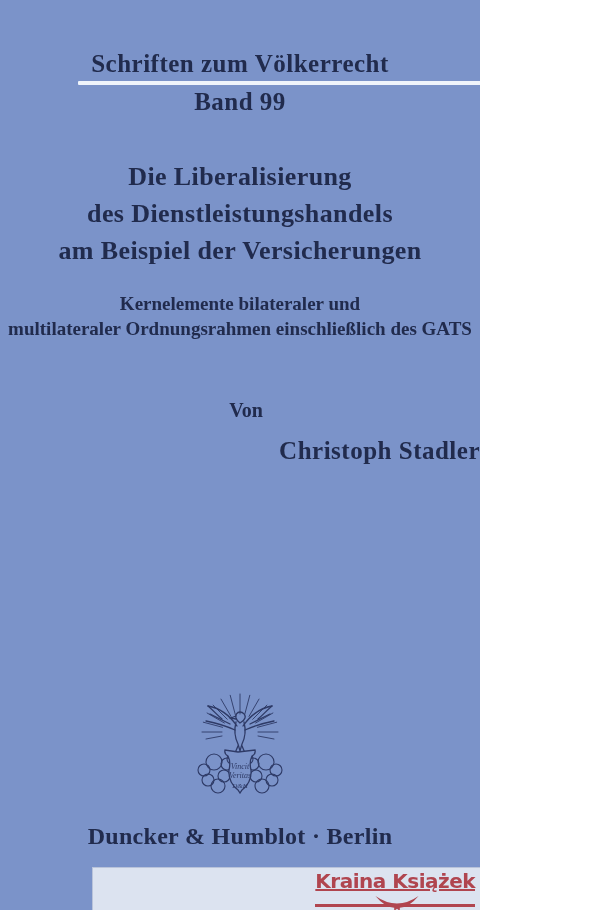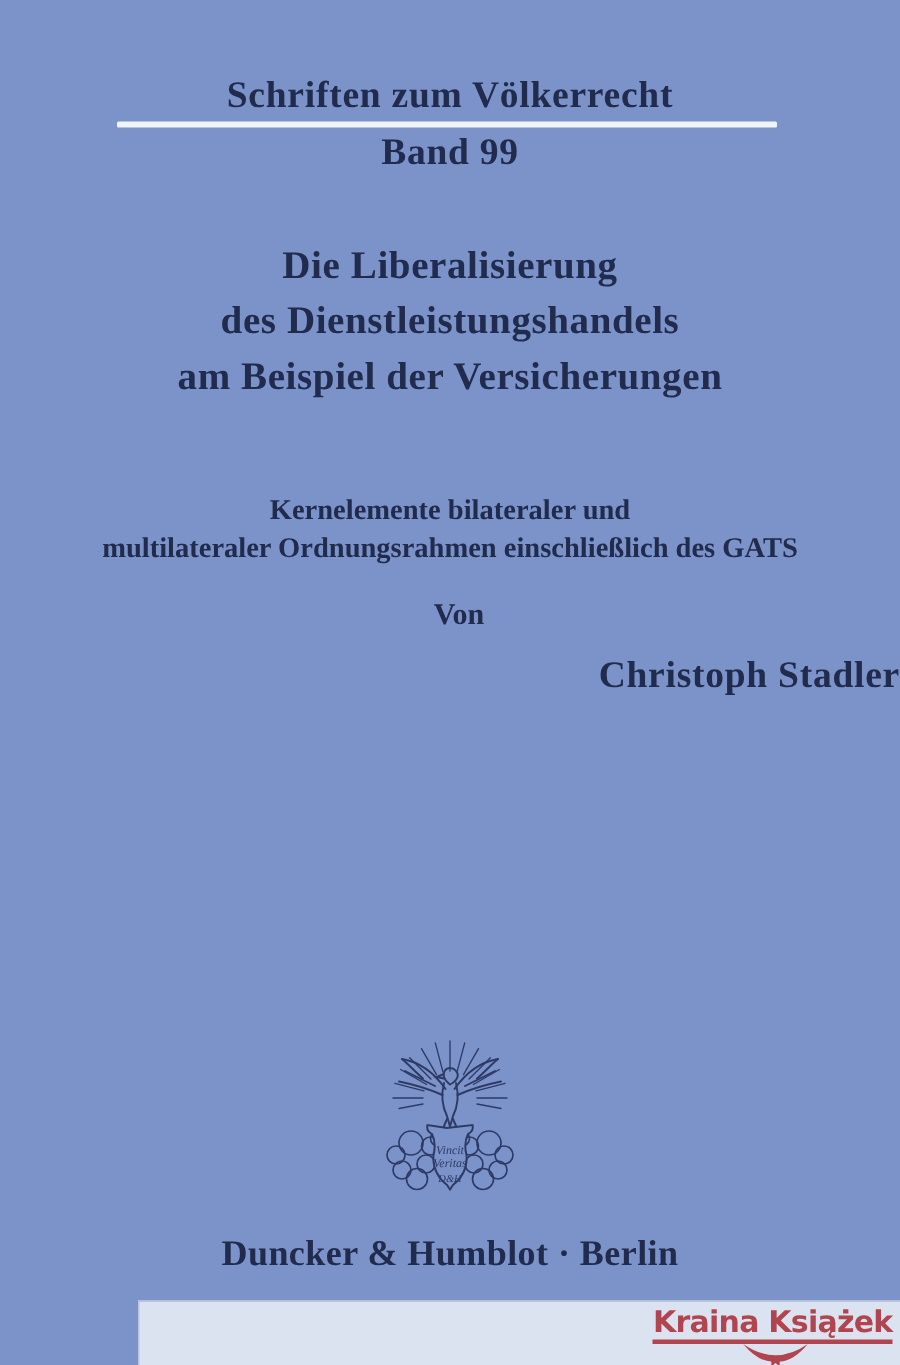--- a/index.html
+++ b/index.html
@@ -1,47 +1,47 @@
 <!DOCTYPE html>
 <html style="--background: #7b93c9; --ink: #212b4d; --rule: #eff4fb; --emblem-ink: #2e3a66; --watermark-band: #dce3f0; --watermark-accent: #b0454f;"><head>
 <meta charset="utf-8">
 <style>
   html,body{margin:0;padding:0;background:#ffffff;}
   .cover{
     position:relative;
-    width:600px;height:910px;
+    width:480px;height:910px;
     background:var(--background,#7b93c9);
     font-family:"Liberation Serif",serif;
     color:var(--ink,#212b4d);
     overflow:hidden;
   }
   .centered{position:absolute;left:0;right:0;text-align:center;font-weight:700;}
   .series-title{top:50px;font-size:25px;letter-spacing:0.5px;}
   .series-rule{position:absolute;top:81px;left:78px;width:440px;height:4px;
     background:var(--rule,#eff4fb);border-radius:1px;}
   .series-volume{top:88px;font-size:25px;letter-spacing:0.5px;}
   .book-title{top:158px;font-size:26px;line-height:37px;letter-spacing:0.4px;margin:0;}
-  .book-subtitle{top:291px;font-size:19px;line-height:25px;margin-top:37px;}
+  .book-subtitle{top:291px;font-size:19px;line-height:25px;}
   .byline{top:399px;font-size:20px;margin-left:12px;}
   .author{top:437px;font-size:25px;letter-spacing:0.5px;text-align:right;}
   .publisher{top:823px;font-size:24px;letter-spacing:0.3px;}
   .emblem{position:absolute;top:690px;left:50%;transform:translateX(-50%);
     width:92px;height:104px;}
   .emblem svg{display:block;}
   .emblem .ln{stroke:var(--emblem-ink,#2e3a66);fill:none;stroke-linecap:round;}
   .emblem text{fill:var(--emblem-ink,#2e3a66);font-family:"Liberation Serif",serif;
     font-style:italic;text-anchor:middle;}
   .wm-band{position:absolute;left:92px;right:0;top:867px;bottom:0;
     background:var(--watermark-band,#dce3f0);
     border-top:1px solid #b9c3da;border-left:1px solid #b9c3da;}
   .wm-text{position:absolute;top:1px;right:5px;
     font-family:"DejaVu Sans",sans-serif;font-weight:700;font-size:20px;
     letter-spacing:-0.5px;line-height:24px;
     color:var(--watermark-accent,#b0454f);
-    border-bottom:3px solid var(--watermark-accent,#b0454f);padding-bottom:0px;}
+    border-bottom:3px solid var(--watermark-accent,#b0454f);padding-bottom:11px;text-decoration:underline;}
   .wm-book{position:absolute;top:28px;right:60px;width:46px;height:15px;}
   .wm-book path{fill:var(--watermark-accent,#b0454f);}
 </style>
 </head>
 <body>
 
 <div class="cover">
 
   <div class="centered series-title">Schriften zum Völkerrecht</div>
 

